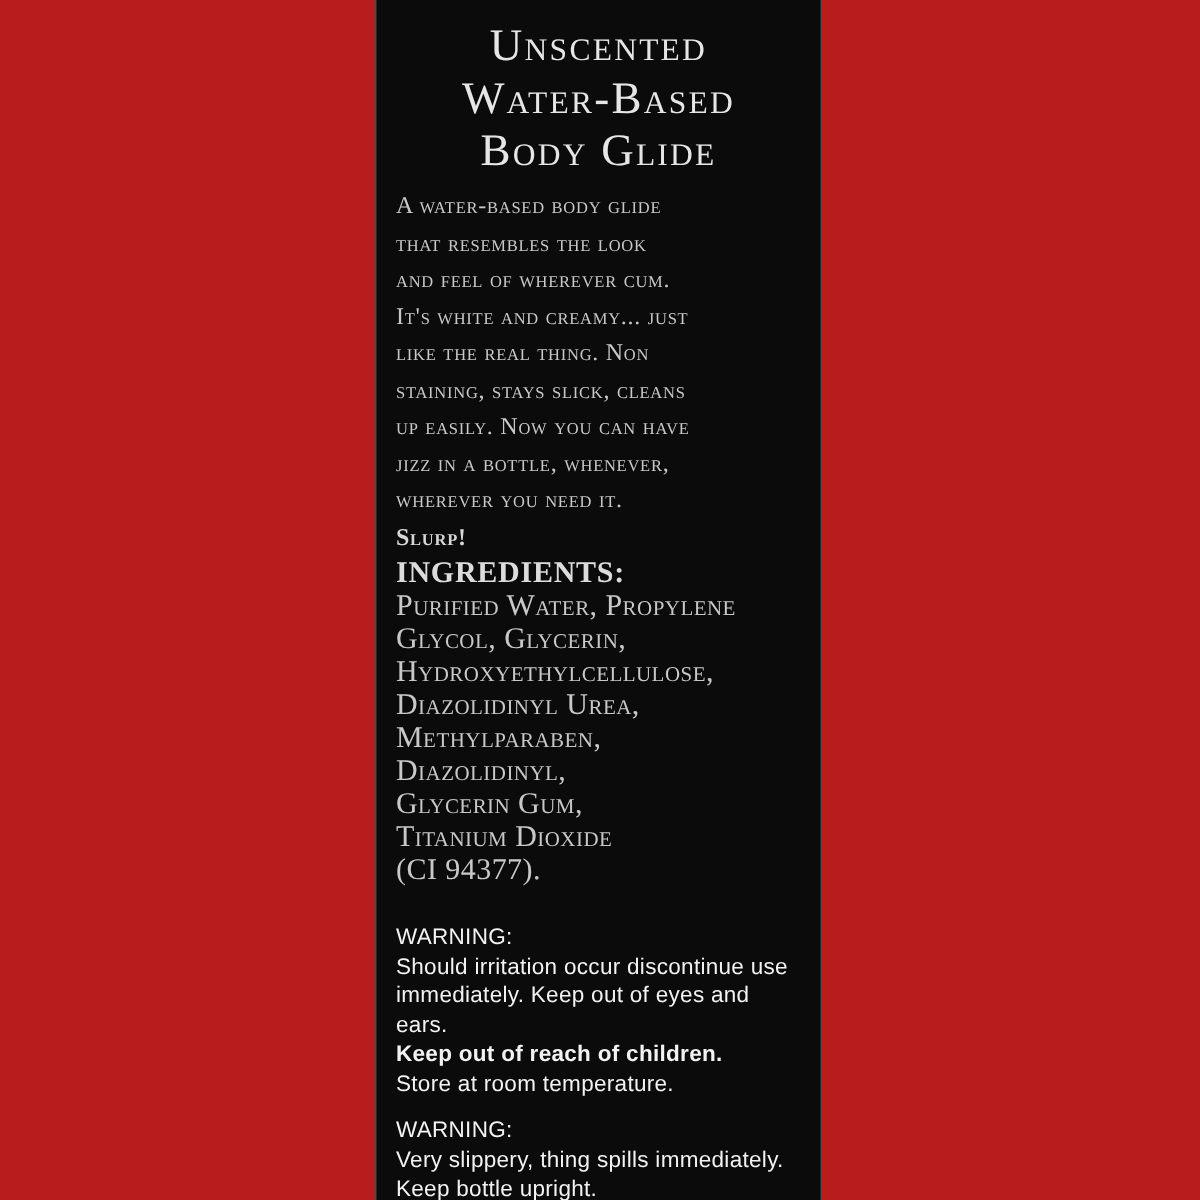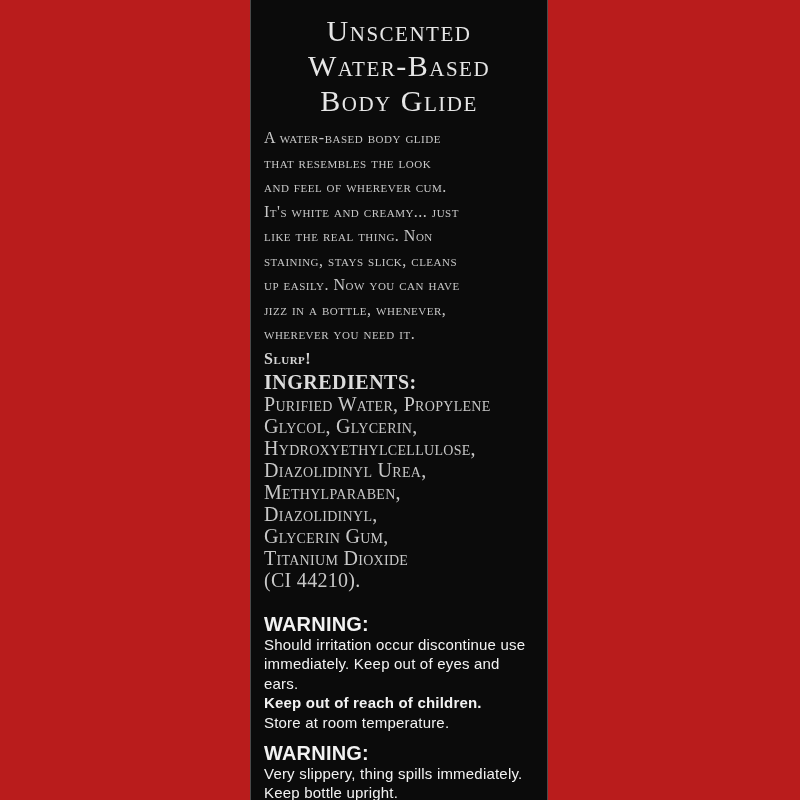--- a/index.html
+++ b/index.html
@@ -63,22 +63,22 @@
   .sans-block {
     font-family: "Liberation Sans", sans-serif;
     font-size: 15px;
     line-height: 19.5px;
     color: #f2f2f2;
     letter-spacing: 0.2px;
   }
   .warning { margin-top: 24px; }
   .caution { margin-top: 12px; }
   .sans-block .heading {
-    font-weight: bold;
-    font-size: 20px;
+    font-weight: normal;
+    font-size: 15px;
   }
   .sans-bold { font-weight: bold; }
 </style>
 </head>
 <body>
 
 <div class="stage">
   <div class="label">
 
     <div class="title">
@@ -103,21 +103,21 @@
     <div class="ingredients">
       <div class="heading">INGREDIENTS:</div>
       <div>Purified Water, Propylene</div>
       <div>Glycol, Glycerin,</div>
       <div>Hydroxyethylcellulose,</div>
       <div>Diazolidinyl Urea,</div>
       <div>Methylparaben,</div>
       <div>Diazolidinyl,</div>
       <div>Glycerin Gum,</div>
       <div>Titanium Dioxide</div>
-      <div>(CI 44210).</div>
+      <div>(CI 94377).</div>
     </div>
 
     <div class="sans-block warning">
       <div class="heading">WARNING:</div>
       <div>Should irritation occur discontinue use</div>
       <div>immediately. Keep out of eyes and ears.</div>
       <div class="sans-bold">Keep out of reach of children.</div>
       <div>Store at room temperature.</div>
     </div>
 

